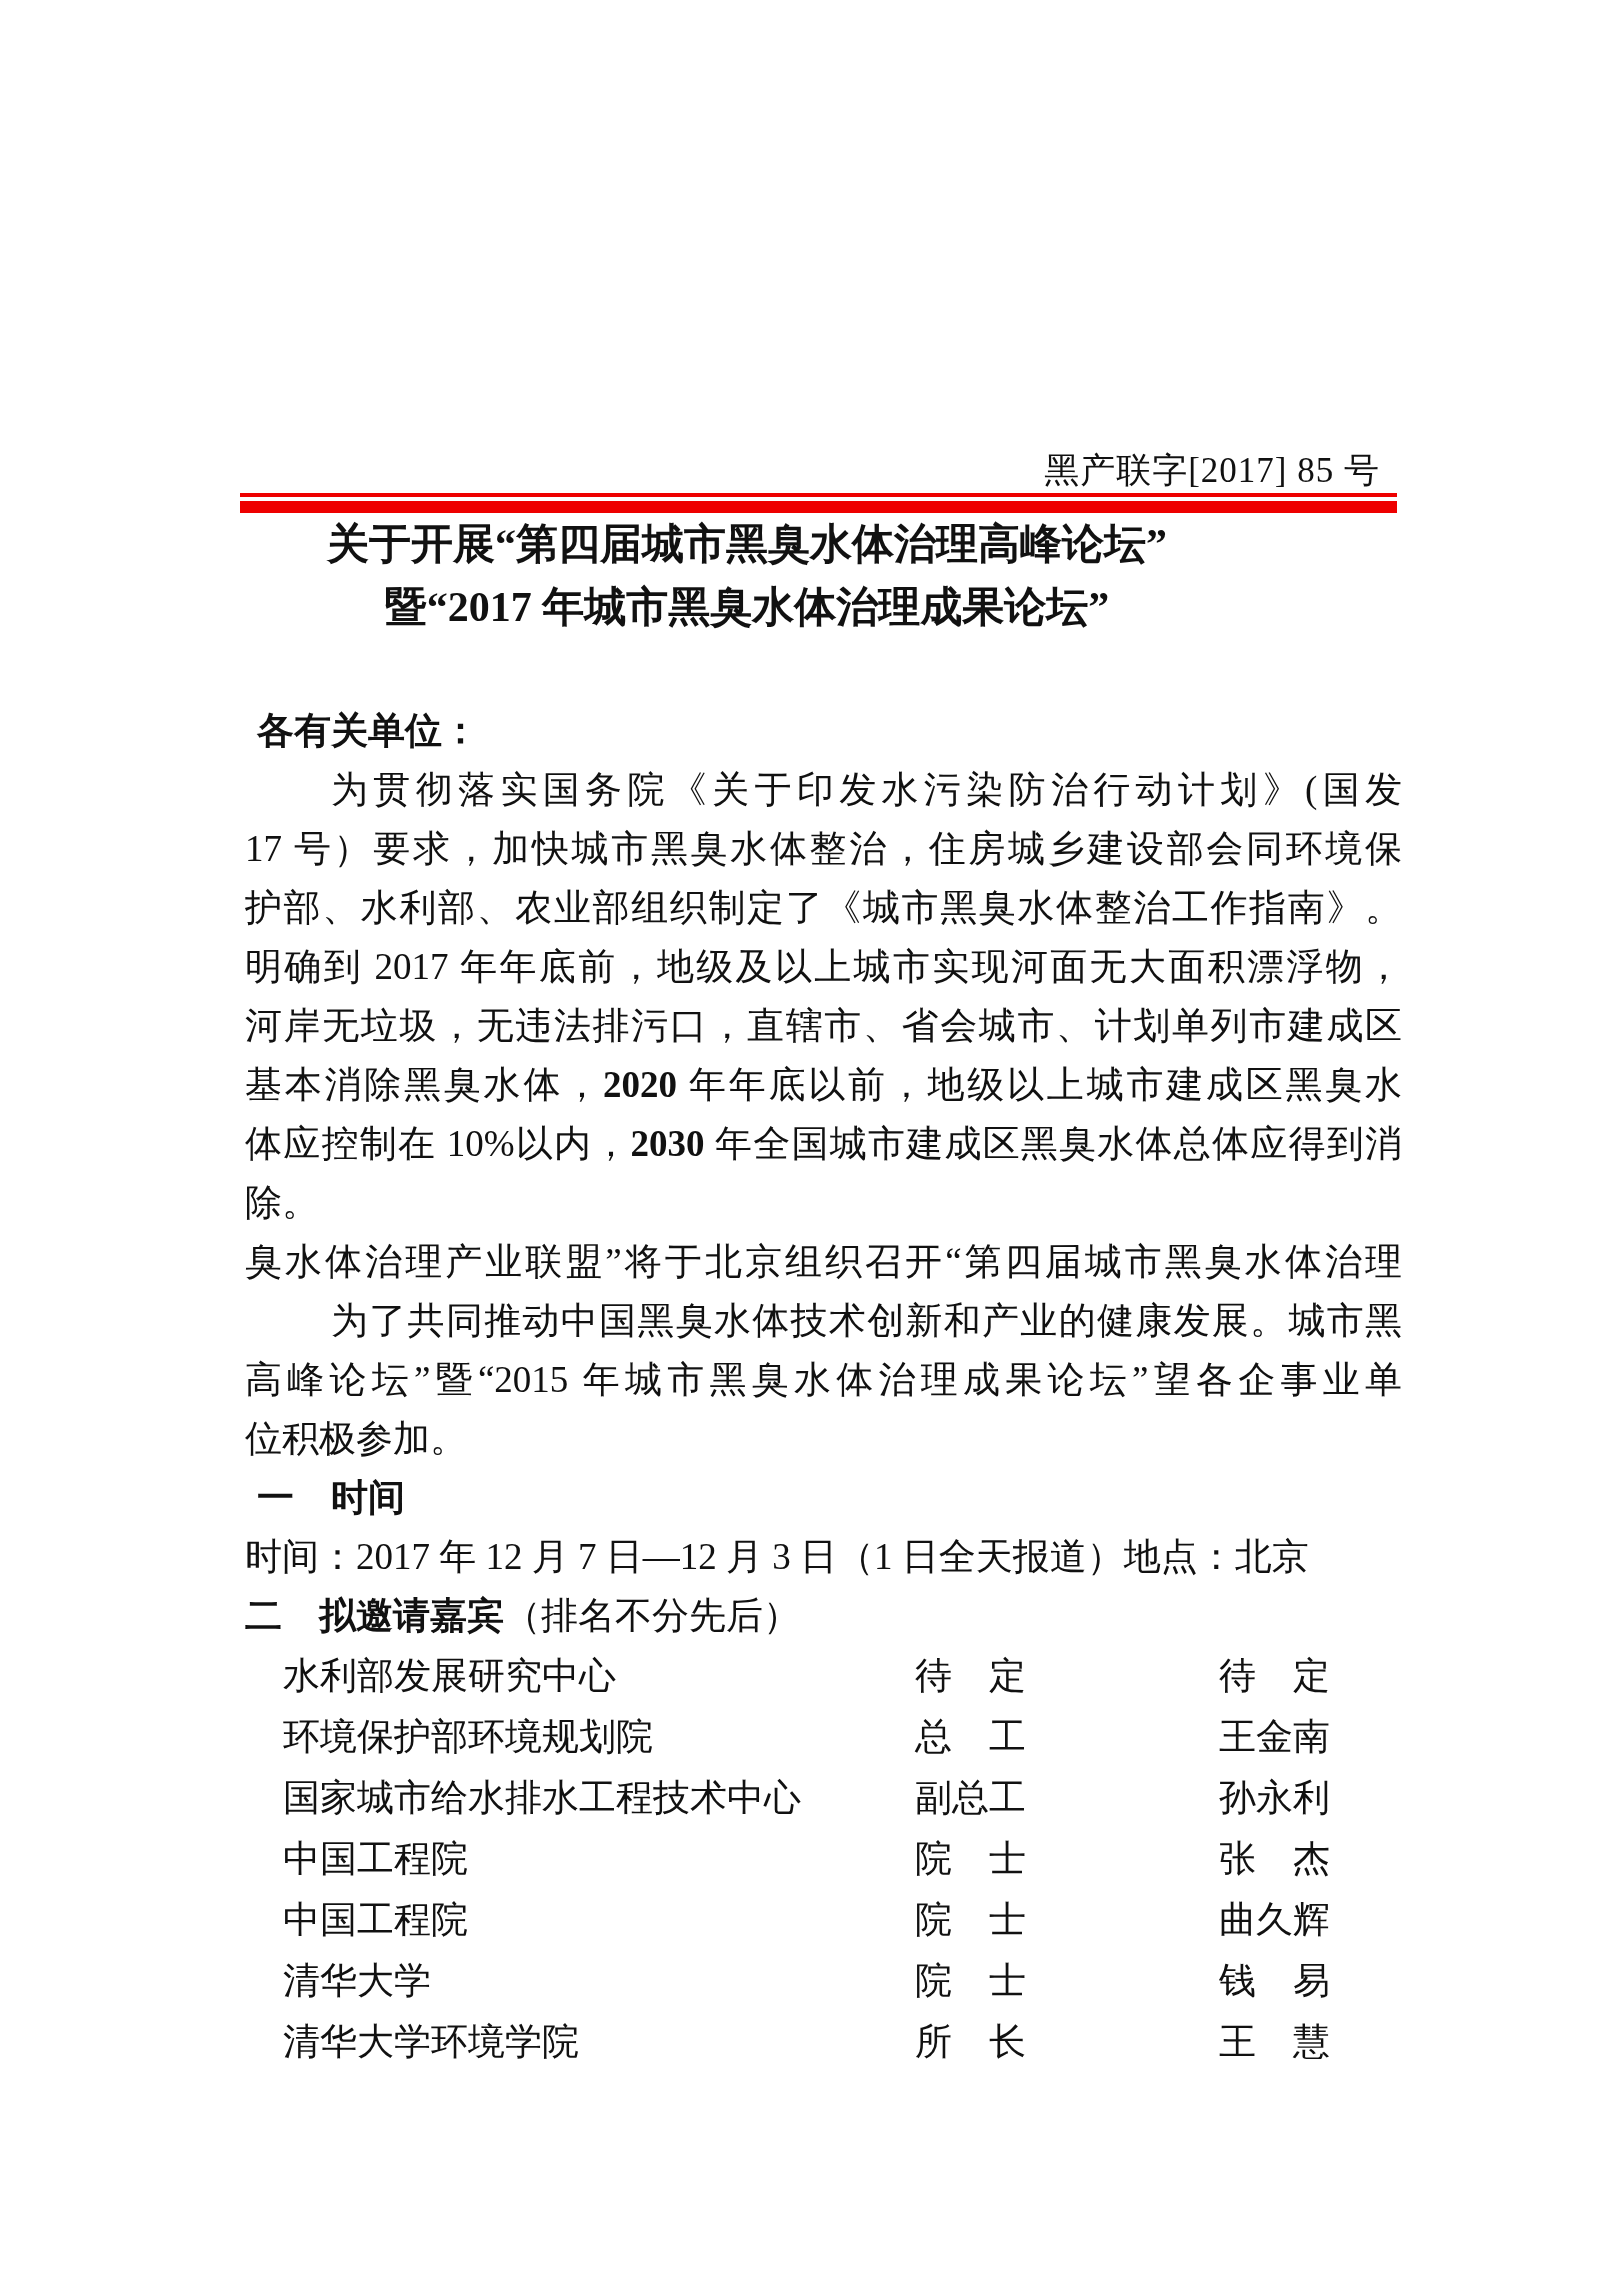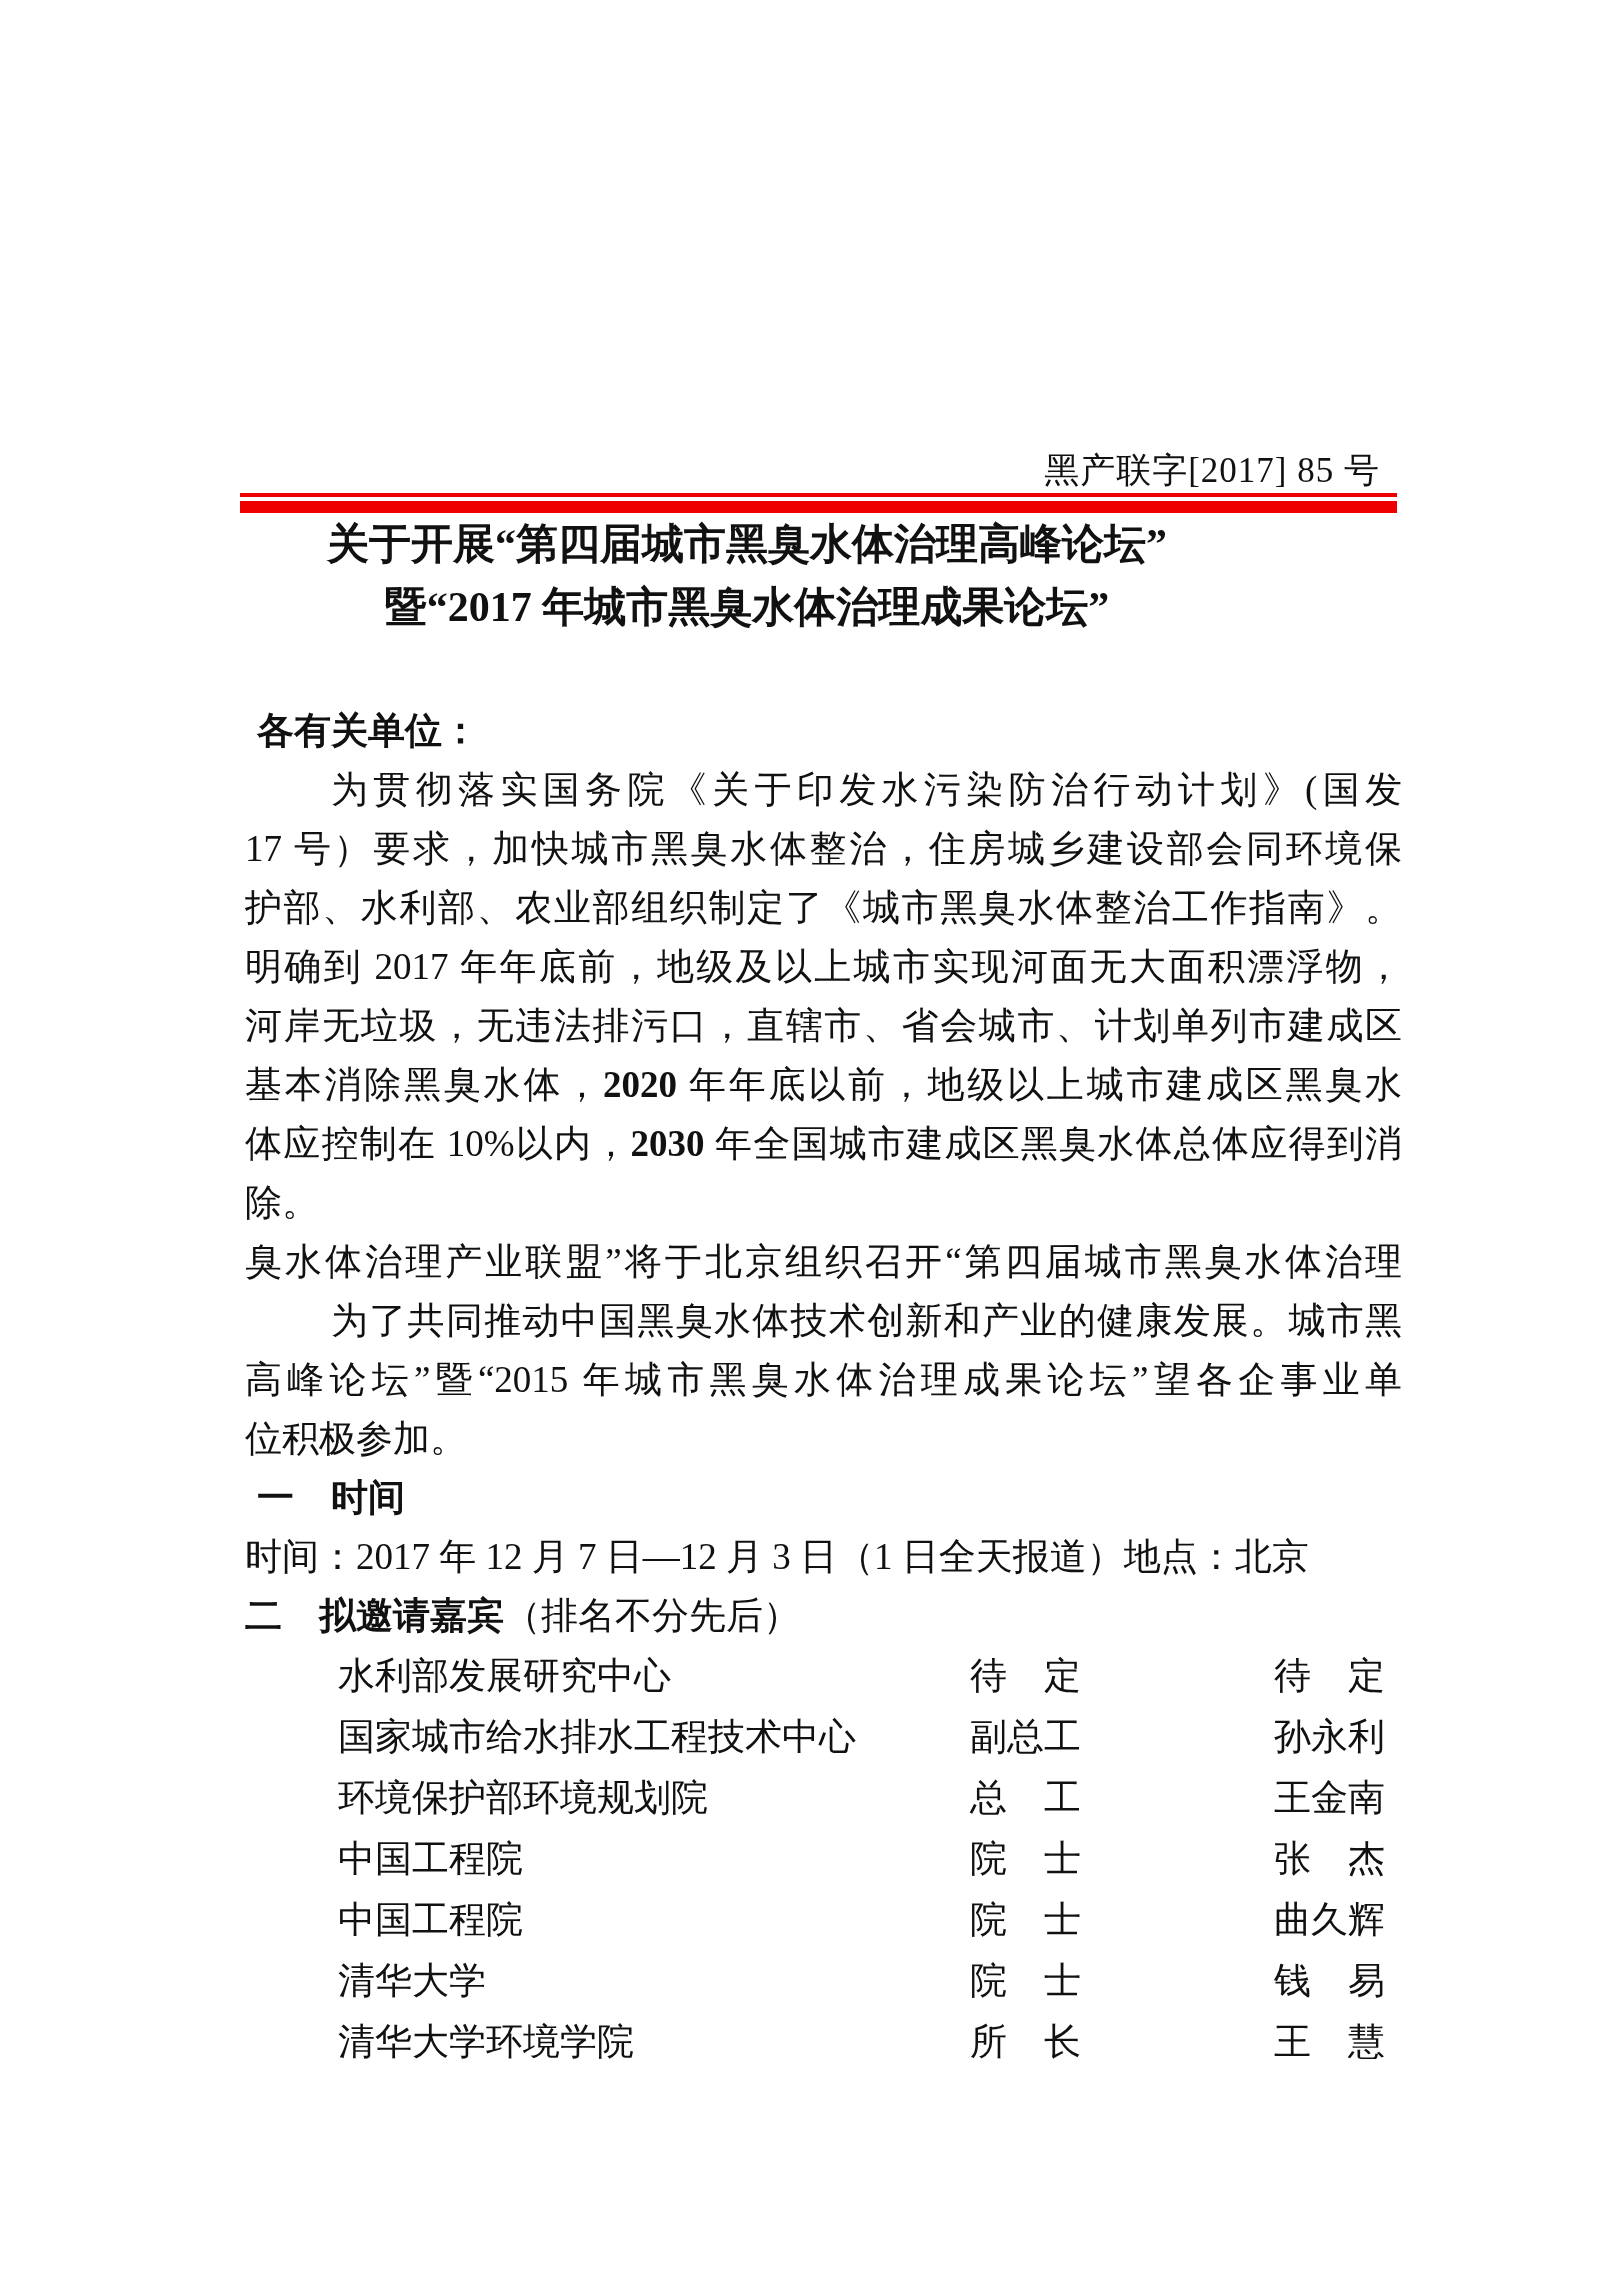--- a/index.html
+++ b/index.html
@@ -35,21 +35,21 @@
   .body {
     position:absolute; top:701px; left:245px; width:1157px;
     font-size:37px;
   }
   .line { height:59px; line-height:59px; white-space:nowrap; }
   .line.fill { white-space:normal; text-align:justify; text-align-last:justify; overflow:hidden; }
   .line.indent { text-indent:86px; }
   .bold { font-weight:bold;margin-left:12px; }
 
   .guest-row { display:flex; height:61px; line-height:61px; }
-  .g-org  { margin-left:93px; width:632px; }
+  .g-org  { margin-left:38px; width:632px; }
   .g-title{ width:304px; }
   .g-name { flex:1; }
 </style>
 </head>
 <body>
 
 <div class="page">
 
 
   <div class="doc-number">黑产联字[2017] 85 号</div>
@@ -85,28 +85,28 @@
     <div class="line bold">一　时间</div>
     <div class="line">时间：2017 年 12 月 7 日—12 月 3 日（1 日全天报道）地点：北京</div>
     <div class="line"><b>二　拟邀请嘉宾</b><span>（排名不分先后）</span></div>
     <div>
         <div class="guest-row">
           <div class="g-org">水利部发展研究中心</div>
           <div class="g-title">待　定</div>
           <div class="g-name">待　定</div>
         </div>
         <div class="guest-row">
+          <div class="g-org">环境保护部环境规划院</div>
+          <div class="g-title">总　工</div>
+          <div class="g-name">王金南</div>
+        </div>
+        <div class="guest-row">
           <div class="g-org">国家城市给水排水工程技术中心</div>
           <div class="g-title">副总工</div>
           <div class="g-name">孙永利</div>
-        </div>
-        <div class="guest-row">
-          <div class="g-org">环境保护部环境规划院</div>
-          <div class="g-title">总　工</div>
-          <div class="g-name">王金南</div>
         </div>
         <div class="guest-row">
           <div class="g-org">中国工程院</div>
           <div class="g-title">院　士</div>
           <div class="g-name">张　杰</div>
         </div>
         <div class="guest-row">
           <div class="g-org">中国工程院</div>
           <div class="g-title">院　士</div>
           <div class="g-name">曲久辉</div>

